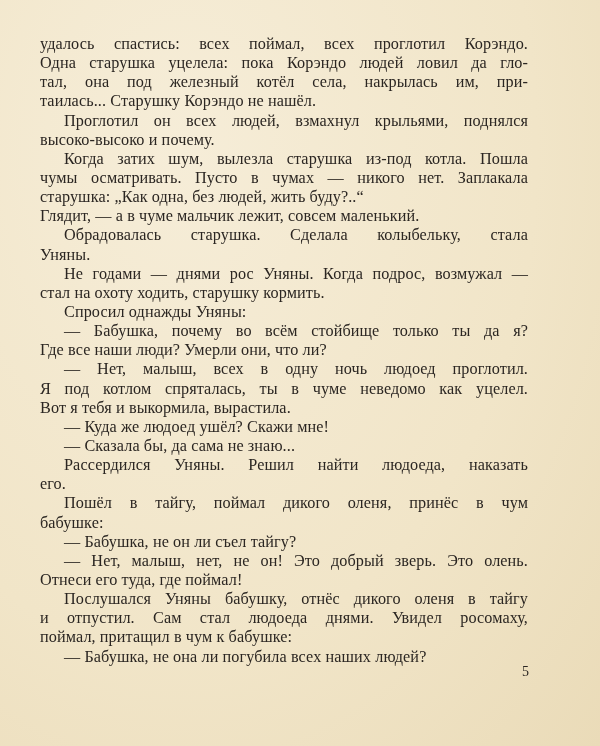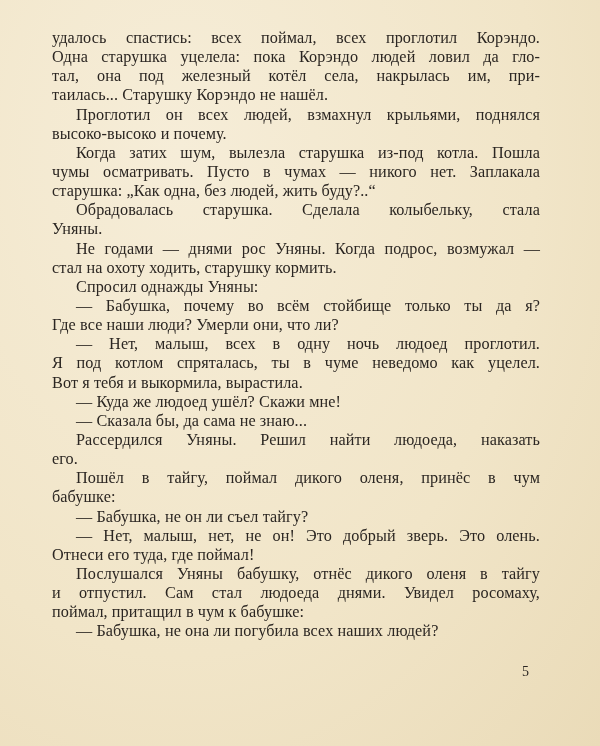--- a/index.html
+++ b/index.html
@@ -6,27 +6,26 @@
     body {
       width: 600px; height: 746px; overflow: hidden;
       background: #f3e8cf;
       background-image: radial-gradient(ellipse at 30% 20%, #f6edd8 0%, #f1e5c8 60%, #eadbb8 100%);
       font-family: "Liberation Serif", serif;
       color: #2b2622;
       position: relative;
     }
     .page-text {
       position: absolute;
-      left: 40px; top: 29px;
+      left: 40px; top: 35px;
       width: 488px;
       font-size: 16.2px;
       line-height: 19.15px;
       text-align: justify;
       letter-spacing: 0.1px;
-      margin-left: 12px;
     }
     .line {
       display: block;
       text-align: justify;
       text-align-last: justify;
       white-space: nowrap;
       height: 19.15px;
     }
     .line.indent { padding-left: 24px; }
     .line.last { text-align-last: left; }
@@ -44,20 +43,21 @@
 <div class="page-text">
   <span class="line">удалось  спастись:  всех  поймал,  всех  проглотил  Корэндо.</span>
   <span class="line">Одна старушка уцелела: пока Корэндо людей ловил да гло-</span>
   <span class="line">тал,  она  под  железный  котёл  села,  накрылась  им,  при-</span>
   <span class="line last">таилась...  Старушку Корэндо не нашёл.</span>
   <span class="line indent">Проглотил он всех людей, взмахнул крыльями, поднялся</span>
   <span class="line last">высоко-высоко и почему.</span>
   <span class="line indent">Когда затих шум, вылезла старушка из-под котла. Пошла</span>
   <span class="line">чумы осматривать. Пусто в чумах — никого нет. Заплакала</span>
   <span class="line last">старушка: „Как одна, без людей, жить буду?..“</span>
+  <span class="line last">Глядит, — а в чуме мальчик лежит, совсем маленький.</span>
   <span class="line indent">Обрадовалась  старушка.  Сделала  колыбельку,  стала</span>
   <span class="line last">Уняны.</span>
   <span class="line indent">Не годами — днями рос Уняны. Когда подрос, возмужал —</span>
   <span class="line last">стал на охоту ходить, старушку кормить.</span>
   <span class="line indent last">Спросил однажды Уняны:</span>
   <span class="line indent">— Бабушка, почему во всём стойбище только ты да я?</span>
   <span class="line last">Где все наши люди? Умерли они, что ли?</span>
   <span class="line indent">— Нет, малыш, всех в одну ночь людоед проглотил.</span>
   <span class="line">Я под котлом спряталась, ты в чуме неведомо как уцелел.</span>
   <span class="line last">Вот я тебя и выкормила, вырастила.</span>

